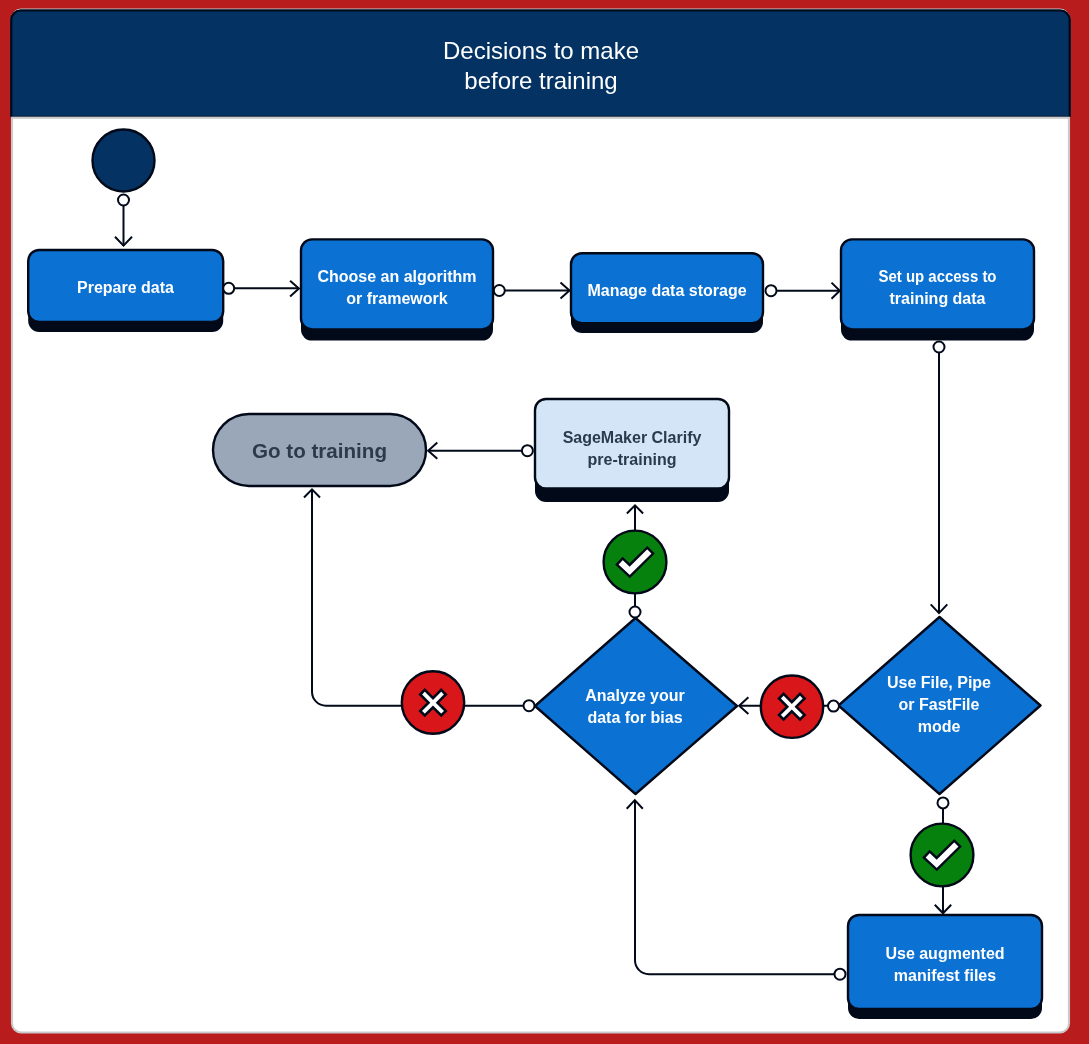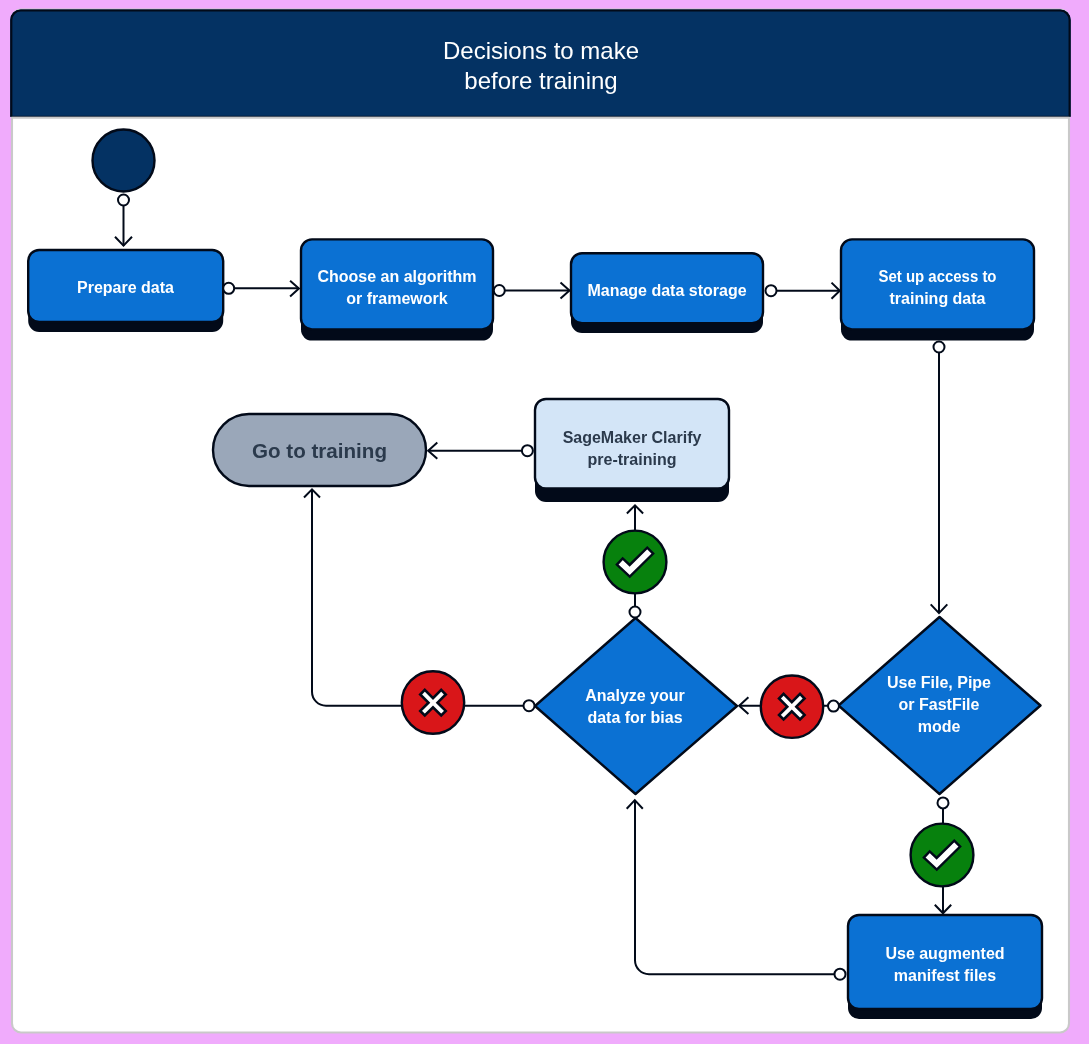--- a/index.html
+++ b/index.html
@@ -1,19 +1,19 @@
 <!DOCTYPE html>
 <html><head>
 <meta charset="utf-8">
 <title>Decisions to make before training</title>
 <style>
   html,body{margin:0;padding:0;background:#ffffff;}
   body{width:1089px;height:1044px;overflow:hidden;
        font-family:"Liberation Sans", sans-serif;}
-  #root{position:relative;width:1089px;height:1044px;background:#f0abfc;}
+  #root{position:relative;width:1089px;height:1044px;background:#b91c1c;}
   svg#chart{display:block;position:absolute;left:0;top:0;}
   text{font-family:"Liberation Sans", sans-serif;}
   .hdr-title{font-size:24px;fill:#ffffff;font-weight:400;}
   .lbl-light{font-size:16px;font-weight:bold;fill:#ffffff;}
   .lbl-dark{font-size:16px;font-weight:bold;fill:#2B3A4C;}
   .conn{fill:none;stroke:#020A19;stroke-width:2;}
   .cdot{fill:#ffffff;stroke:#020A19;stroke-width:2;}
 </style>
 </head>
 <body>

